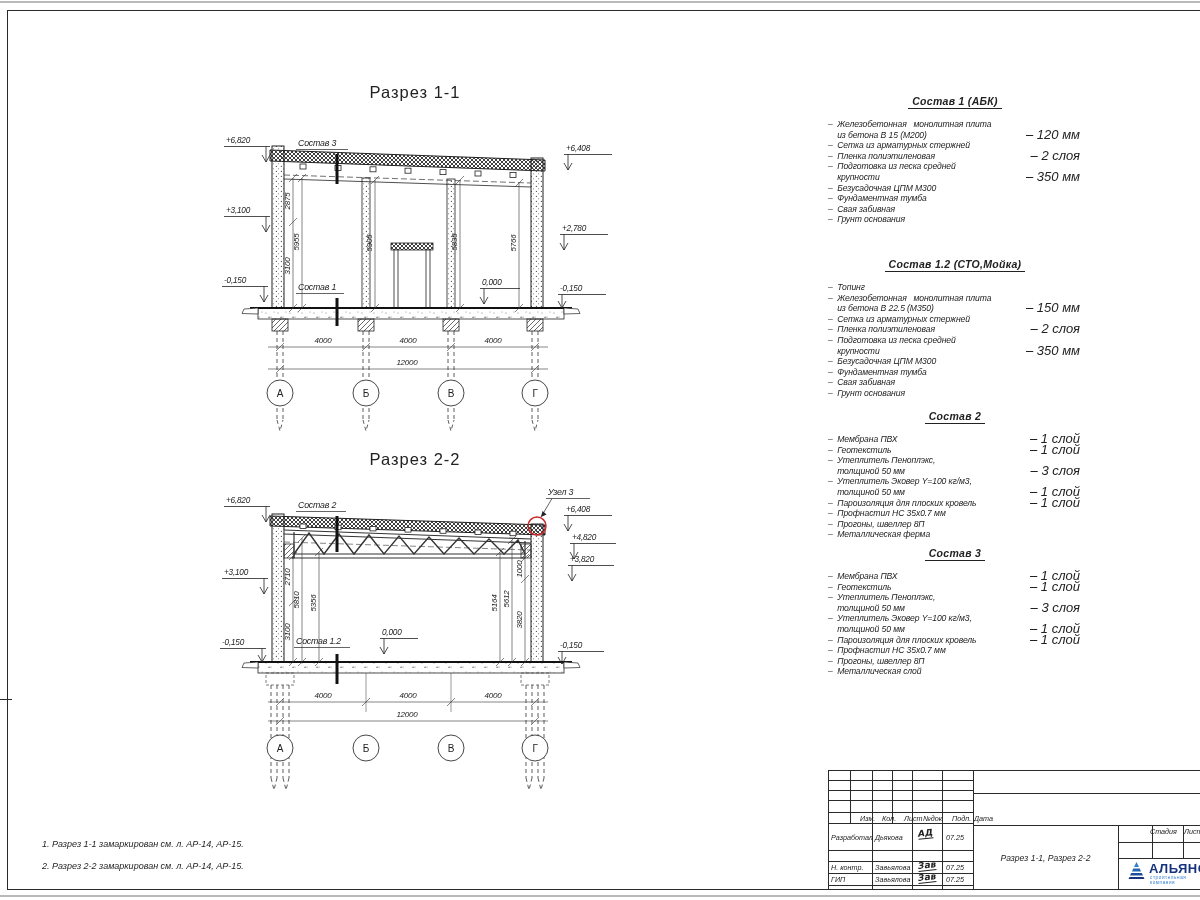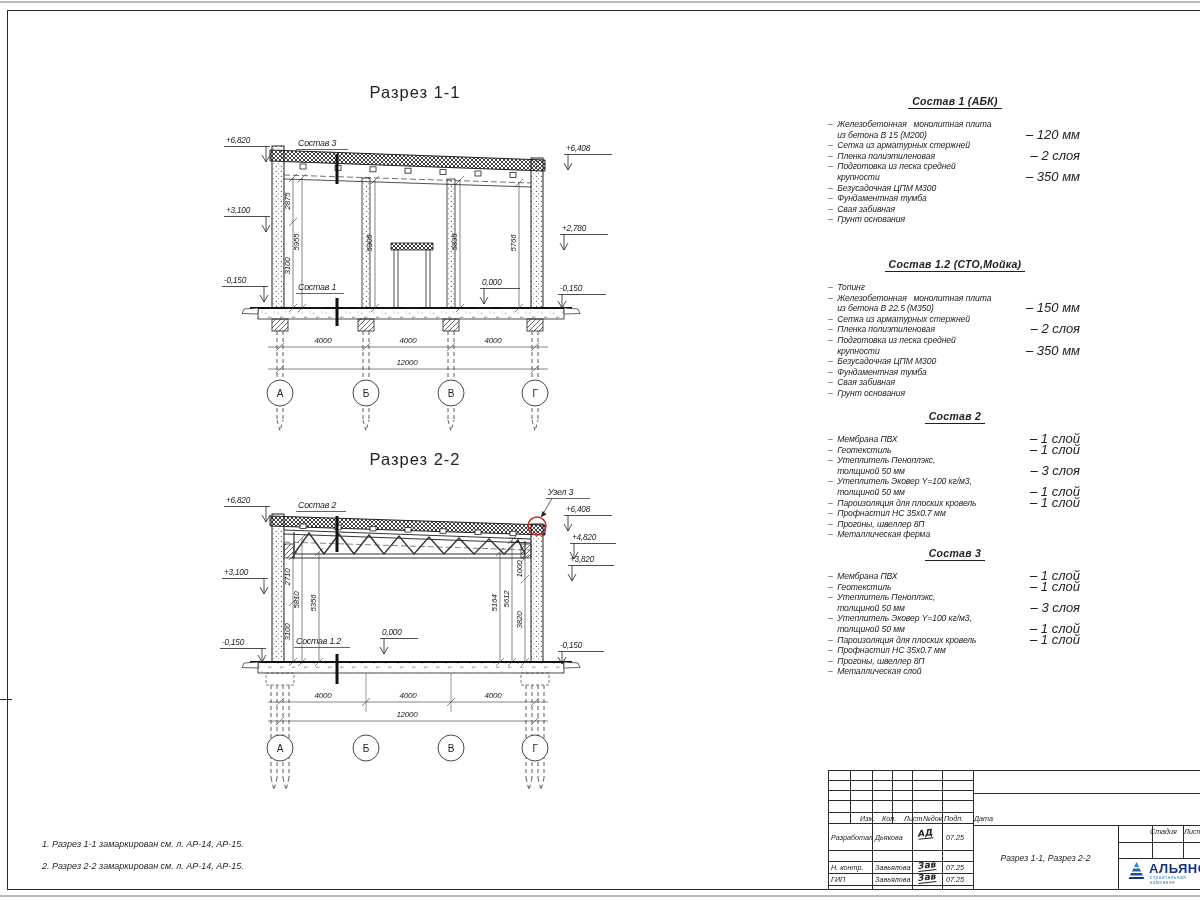--- a/index.html
+++ b/index.html
@@ -562,21 +562,21 @@
     <div class="v" style="left:114px;top:0;height:119px;"></div>
     <div class="v" style="left:145px;top:0;height:119px;"></div>
     <div class="v" style="left:290px;top:55px;height:64px;"></div>
     <div class="v" style="left:324px;top:55px;height:33px;"></div>
     <div class="v" style="left:355px;top:55px;height:33px;"></div>
 
     <span class="t tc" style="left:0;top:44px;width:22px;">Изм.</span>
     <span class="t tc" style="left:22px;top:44px;width:22px;">Кол.</span>
     <span class="t tc" style="left:44px;top:44px;width:20px;">Лист</span>
     <span class="t tc" style="left:63px;top:44px;width:22px;">№док</span>
-    <span class="t tc" style="left:84px;top:44px;width:30px;">Подп.</span>
+    <span class="t tc" style="left:84px;top:44px;width:30px;padding-left:8px;">Подп.</span>
     <span class="t tc" style="left:114px;top:44px;width:31px;">Дата</span>
 
     <span class="t" style="left:3px;top:63px;">Разработал</span>
     <span class="t" style="left:47px;top:63px;text-align:right;">Дьякова</span>
     <span class="t sig" style="left:90px;top:58px;">АД</span>
     <span class="t" style="left:118px;top:63px;">07.25</span>
 
     <span class="t" style="left:3px;top:93px;">Н. контр.</span>
     <span class="t" style="left:47px;top:93px;">Завьялова</span>
     <span class="t sig" style="left:90px;top:90px;">Зав</span>

